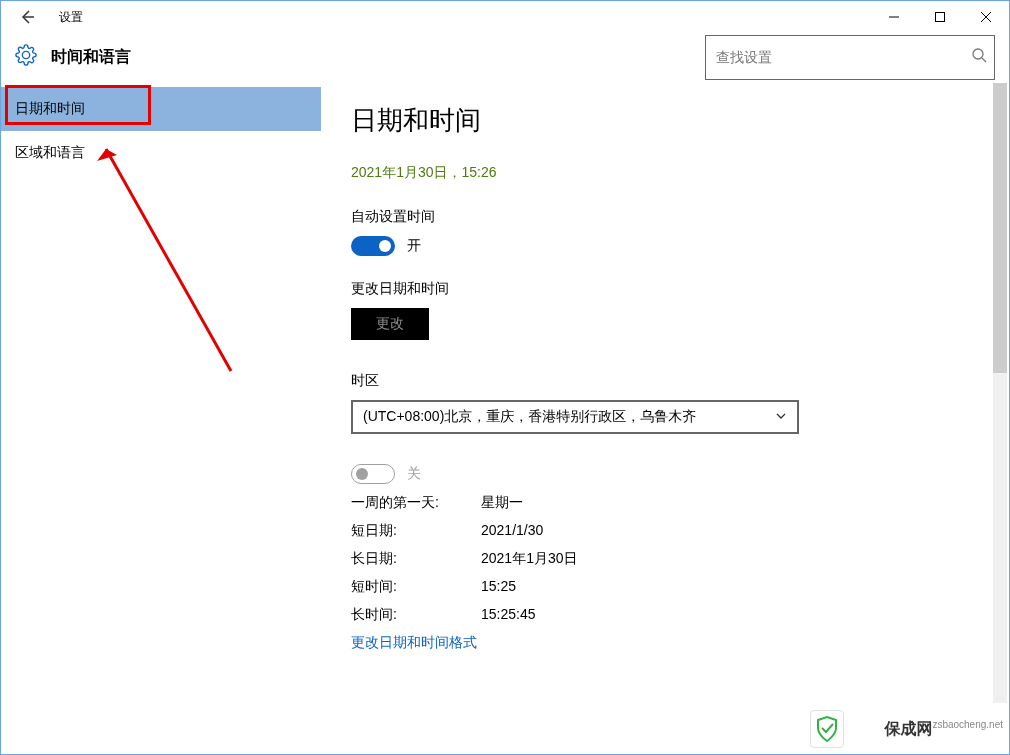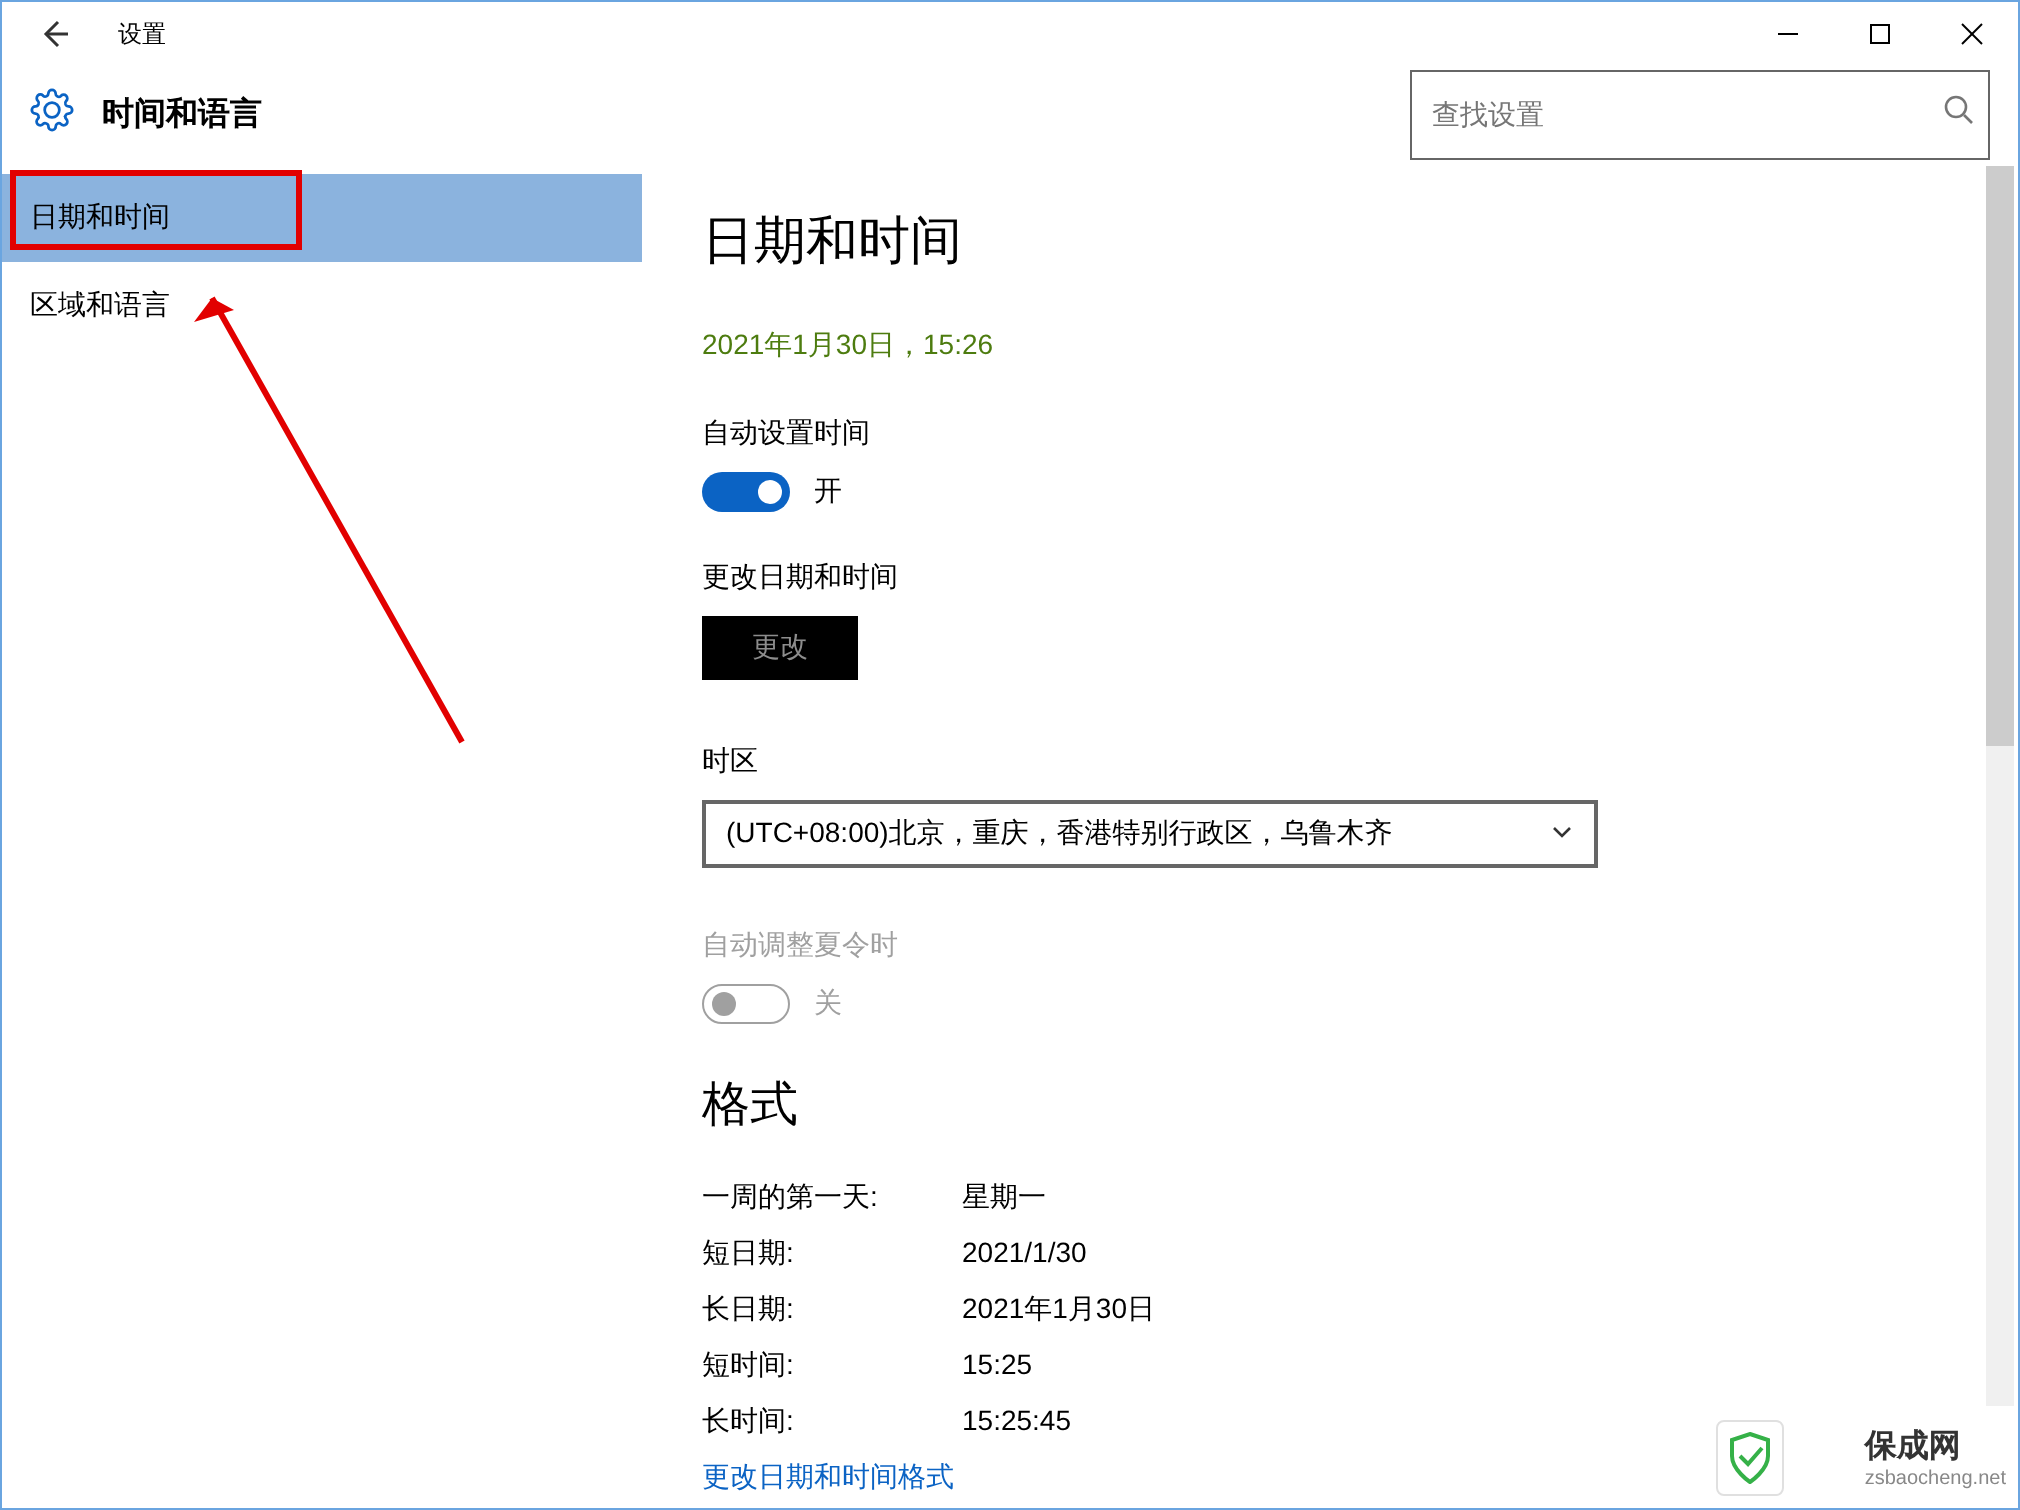--- a/index.html
+++ b/index.html
@@ -40,21 +40,21 @@
     .select { width: 448px; height: 34px; border: 2px solid #666; padding: 0 10px; display: flex; align-items: center; justify-content: space-between; font-size: 14px; cursor: pointer; margin-bottom: 30px; }
     .chevron { color: #333; }
     .h2 { font-size: 24px; font-weight: 400; margin-top: 24px; margin-bottom: 22px; }
     .fmt-row { display: flex; font-size: 14px; margin-bottom: 10px; }
     .fmt-label { width: 130px; }
     .link { color: #0b63c4; font-size: 14px; cursor: pointer; margin-top: 6px; }
     .scrollbar { position: absolute; right: 2px; top: 82px; width: 14px; height: 620px; background: #f0f0f0; }
     .scroll-thumb { width: 100%; height: 290px; background: #ccc; }
     .watermark { position: absolute; right: 6px; bottom: 6px; display: flex; align-items: center; gap: 8px; }
     .wm-badge { width: 34px; height: 38px; background: #fff; border: 1px solid #e0e0e0; border-radius: 4px; display:flex; align-items:center; justify-content:center; }
-    .wm-text { display: flex; flex-direction: column; margin-left: 32px; }
+    .wm-text { display: flex; flex-direction: row; margin-left: 32px; }
     .wm-title { font-size: 16px; font-weight: 700; color: #333; }
     .wm-url { font-size: 10px; color: #888; }
   </style>
 </head>
 <body>
 
 <div class="titlebar">
   <div class="back-btn">
     <svg width="16" height="16" viewBox="0 0 16 16">
         <path d="M10 2 L4 8 L10 14" stroke="#333" stroke-width="1.5" fill="none"></path>
@@ -131,29 +131,27 @@
     <button class="btn" disabled="">更改</button>
 
     <div class="label">时区</div>
     <div class="select">
       <span>(UTC+08:00)北京，重庆，香港特别行政区，乌鲁木齐</span>
       <span class="chevron"><svg width="12" height="12" viewBox="0 0 12 12">
             <path d="M2 4 L6 8 L10 4" stroke="#333" fill="none" stroke-width="1.3"></path>
           </svg></span>
     </div>
 
-    <div class="label disabled">自动调整夏令时</div>
     <div class="toggle-row" style="margin-bottom:10px;">
       <div class="toggle off">
           <div class="knob"></div>
         </div>
       <span class="toggle-text disabled">关</span>
     </div>
 
-    <div class="h2">格式</div>
     <div class="fmt-row">
         <span class="fmt-label">一周的第一天:</span>
         <span>星期一</span>
       </div>
     <div class="fmt-row">
         <span class="fmt-label">短日期:</span>
         <span>2021/1/30</span>
       </div>
     <div class="fmt-row">
         <span class="fmt-label">长日期:</span>

